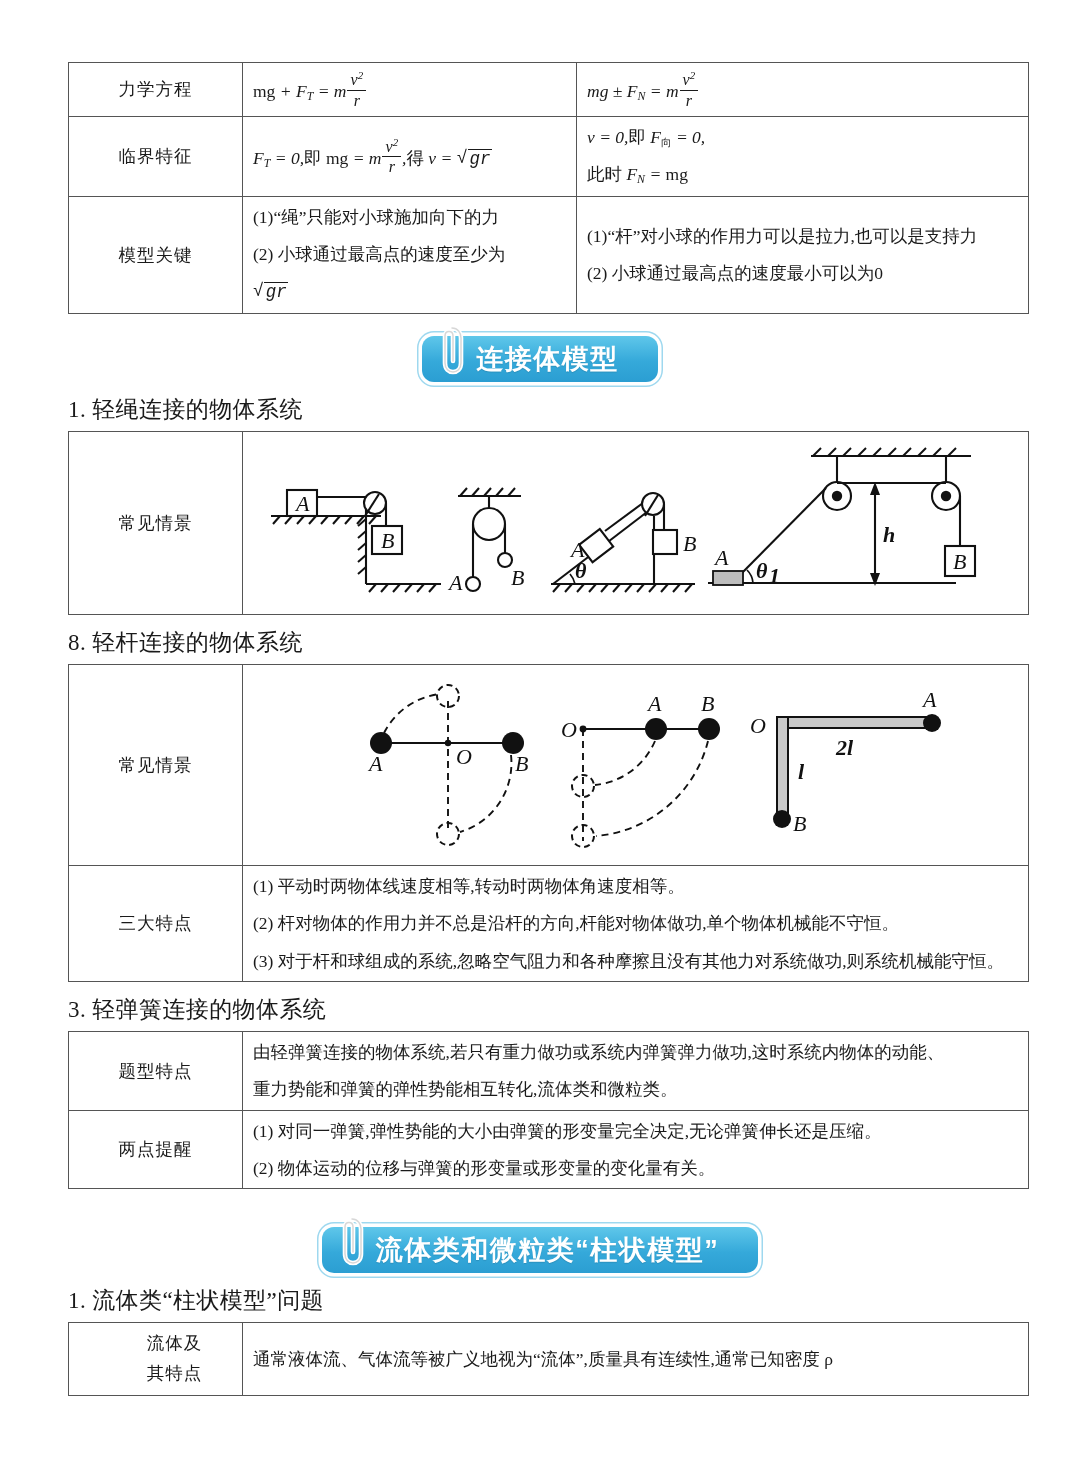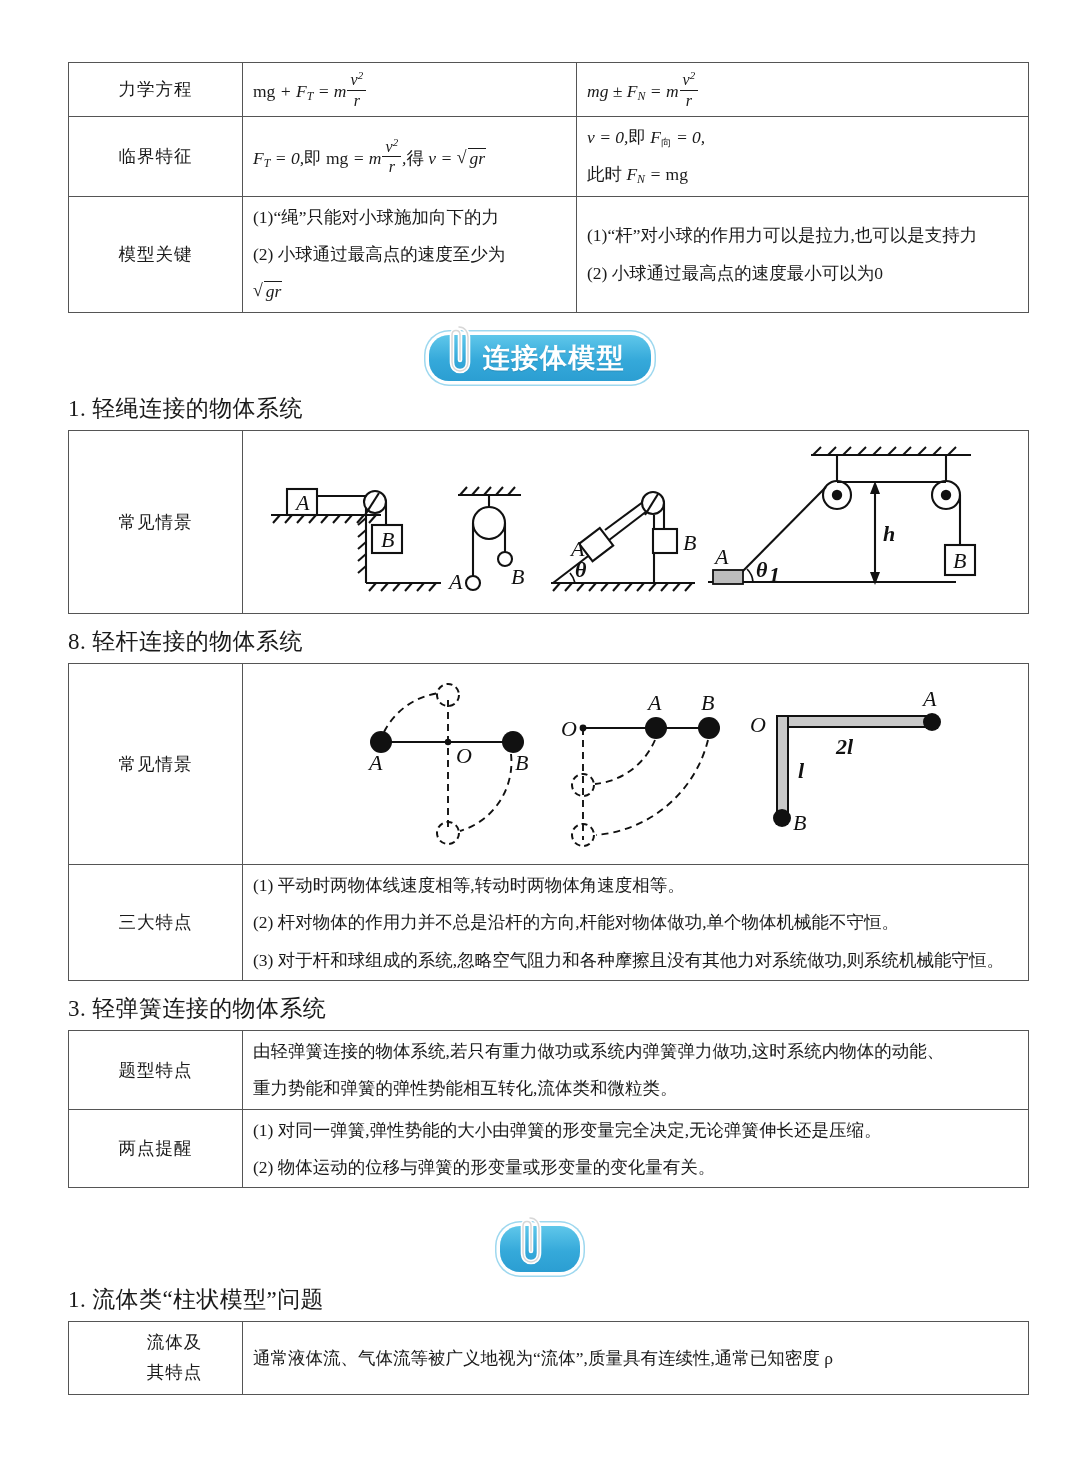--- a/index.html
+++ b/index.html
@@ -37,21 +37,21 @@
 
   
   .m{font-family:"Liberation Serif","DejaVu Serif",serif;font-style:italic;}
   .up{font-style:normal;}
   .sub{font-size:.68em;vertical-align:-.28em;font-style:italic;}
   .sub.cn{font-style:normal;font-family:"Liberation Sans",sans-serif;font-size:.6em;}
   .sup{font-size:.68em;vertical-align:.55em;font-style:italic;}
   .frac{display:inline-block;vertical-align:-0.48em;text-align:center;margin:0 1px;}
   .frac .num{display:block;border-bottom:1.2px solid #1a1a1a;padding:0 3px;line-height:1.15;font-size:.92em;}
   .frac .den{display:block;padding:0 3px;line-height:1.2;font-size:.92em;}
-  .sqrt{display:inline-block;position:relative;padding-left:.62em;font-style:italic;}
+  .sqrt{display:inline-block;position:relative;padding-left:.62em;font-style:italic;font-family:Liberation Mono, monospace;}
   .sqrt:before{
     content:"√";font-style:normal;position:absolute;left:0;top:-0.06em;font-size:1.02em;
   }
   .sqrt > span{border-top:1.1px solid #1a1a1a;padding:0 1px 0 2px;display:inline-block;line-height:1.05;}
 
   
   .subhead{
     margin:12px 0 6px 68px;
     font-size:23px;
     letter-spacing:.4px;
@@ -60,22 +60,22 @@
   
   .banner-wrap{
     display:flex;justify-content:center;align-items:center;
     margin:22px 0 10px 0;
     position:relative;
   }
   .banner{
     position:relative;
     display:inline-flex;align-items:center;justify-content:center;
     height:46px;
-    padding:0 26px 0 54px;
-    border-radius:20px;
+    padding:0 39px 0 54px;
+    border-radius:12px;
     background:linear-gradient(180deg,#5fc7ea 0%,#35a9da 55%,#2b9ed2 100%);
     box-shadow:0 0 0 3.5px #ffffff, 0 0 0 5px #9ed8ef;
     color:#ffffff;
     font-family:"Liberation Sans","DejaVu Sans",sans-serif;
     font-weight:bold;
     font-size:27px;
     letter-spacing:1.5px;
     text-shadow:0 1px 1px rgba(0,0,0,.12);
   }
   .banner .clip{
@@ -423,20 +423,21 @@
       </tr>
     </tbody>
   </table>
 
   <div class="banner-wrap" style="margin-top:38px;">
     <div class="banner">
       <svg class="clip" viewBox="0 0 38 54">
         <path d="M24 6 C30 6 33 11 33 16 L33 41 C33 47 29 50 25 50 C21 50 17 47 17 41 L17 14 C17 11 19 9.5 21 9.5 C23 9.5 25 11 25 14 L25 39" fill="none" stroke="#ffffff" stroke-width="4.6" stroke-linecap="round"></path>
         <path d="M24 6 C30 6 33 11 33 16 L33 41 C33 47 29 50 25 50 C21 50 17 47 17 41 L17 14 C17 11 19 9.5 21 9.5 C23 9.5 25 11 25 14 L25 39" fill="none" stroke="#d7d7d7" stroke-width="1.5" stroke-linecap="round"></path>
       </svg>
+      <span>流体类和微粒类“柱状模型”</span>
     </div>
   </div>
 
   <div class="subhead">1. 流体类“柱状模型”问题</div>
 
   <table class="t">
     <colgroup>
         <col style="width:174px">
         <col style="width:786px">
       </colgroup>

